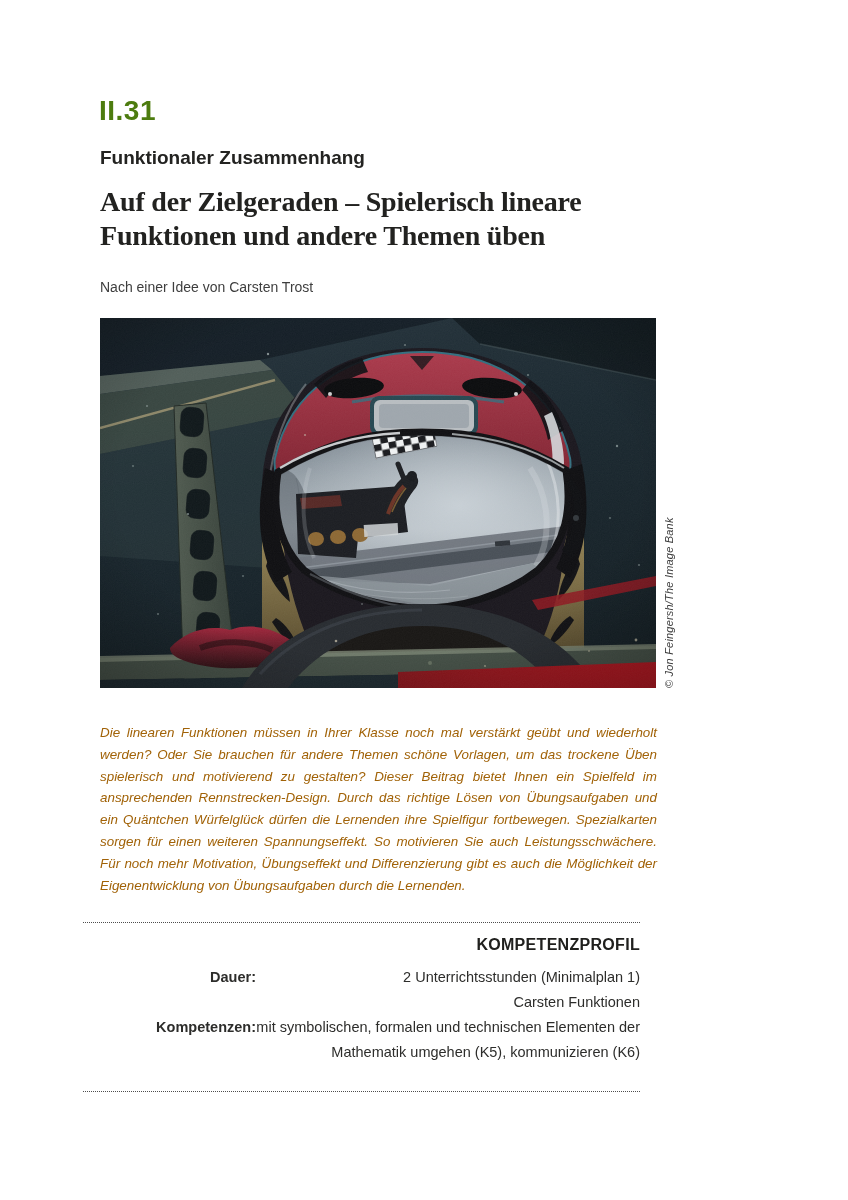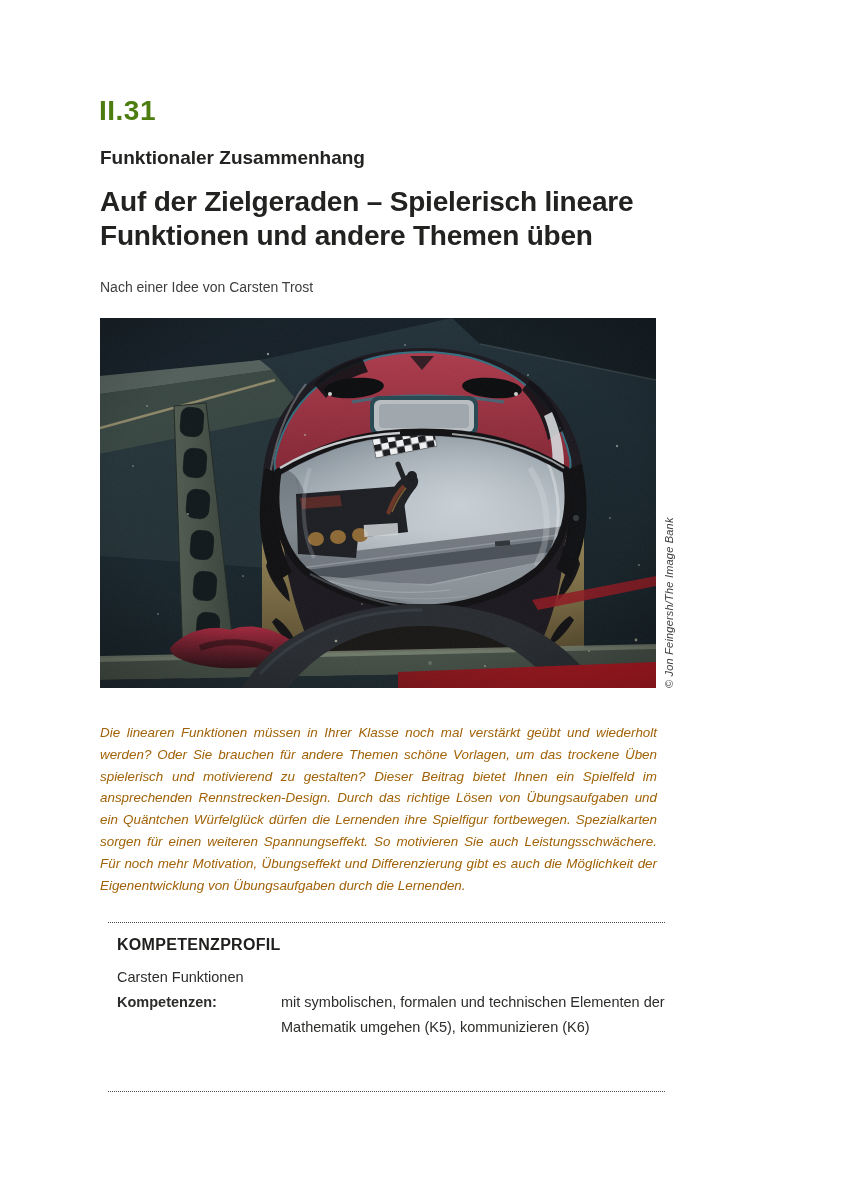--- a/index.html
+++ b/index.html
@@ -11,41 +11,42 @@
   .abs { position:absolute; }
   .section-label {
     left:99px; top:95px; font-size:28px; font-weight:600;
     color:#4d7c0f; letter-spacing:.5px;
   }
   .category {
     left:100px; top:147px; font-size:19px; font-weight:700; color:#232321;
   }
   .title {
     left:100px; top:185px; width:545px; font-size:28px; font-weight:700;
-    line-height:34px; color:#222220; letter-spacing:-.2px;
+    line-height:34px; color:#222220; letter-spacing:-.2px;font-family:Liberation Serif, serif;
   }
   .title span { display:block; }
   .byline { left:100px; top:279px; font-size:14px; color:#3e3e3e; }
   .photo {
     left:100px; top:318px; width:556px; height:370px; overflow:hidden;
   }
   .photo svg { display:block; }
   .credit {
     left:663px; top:688px; transform:rotate(-90deg); transform-origin:0 0;
     font-size:11px; font-style:italic; color:#3c3c3c; white-space:nowrap;
     letter-spacing:.2px;
   }
   .intro {
     left:100px; top:722px; width:557px; font-size:13.4px; line-height:21.8px;
     color:#a16207; text-align:justify;font-style:italic;
   }
   .profile {
-    left:108px; top:922px; width:557px; height:170px; box-sizing:border-box;
+    left:83px; top:922px; width:557px; height:170px; box-sizing:border-box;
     border-top:1px dotted #4d4d4d; border-bottom:1px dotted #4d4d4d;
     padding:13px 0 0 9px;
+    text-align:right;
   }
   .profile-heading {
     font-size:16px; font-weight:700; color:#20201e; letter-spacing:.3px;
     margin:0 0 11px 0;
   }
   .profile-row { display:flex; font-size:14.5px; line-height:25px; color:#2d2d2b; }
   .profile-label { width:164px; flex:none; font-weight:700; }
   .profile-value { flex:1; }
 </style>
 </head>
@@ -281,19 +282,23 @@
   </svg>
 </div>
 
 <div class="abs credit">© Jon Feingersh/The Image Bank</div>
 
 <p class="abs intro" style="margin:0;">Die linearen Funktionen müssen in Ihrer Klasse noch mal verstärkt geübt und wiederholt werden? Oder Sie brauchen für andere Themen schöne Vorlagen, um das trockene Üben spielerisch und motivierend zu gestalten? Dieser Beitrag bietet Ihnen ein Spielfeld im ansprechenden Rennstrecken-Design. Durch das richtige Lösen von Übungsaufgaben und ein Quäntchen Würfelglück dürfen die Lernenden ihre Spielfigur fortbewegen. Spezialkarten sorgen für einen weiteren Spannungseffekt. So motivieren Sie auch Leistungsschwächere. Für noch mehr Motivation, Übungseffekt und Differenzierung gibt es auch die Möglichkeit der Eigenentwicklung von Übungsaufgaben durch die Lernenden.</p>
 
 <div class="abs profile">
   <div class="profile-heading">KOMPETENZPROFIL</div>
   <div class="profile-row">
+    <span class="profile-label">Dauer:</span>
+    <span class="profile-value">2 Unterrichtsstunden (Minimalplan 1)</span>
+  </div>
+  <div class="profile-row">
     <span class="profile-value">Carsten Funktionen</span>
   </div>
   <div class="profile-row">
     <span class="profile-label">Kompetenzen:</span>
     <span class="profile-value">mit symbolischen, formalen und technischen Elementen der Mathematik umgehen (K5), kommunizieren (K6)</span>
   </div>
 </div>
 
 </body></html>

